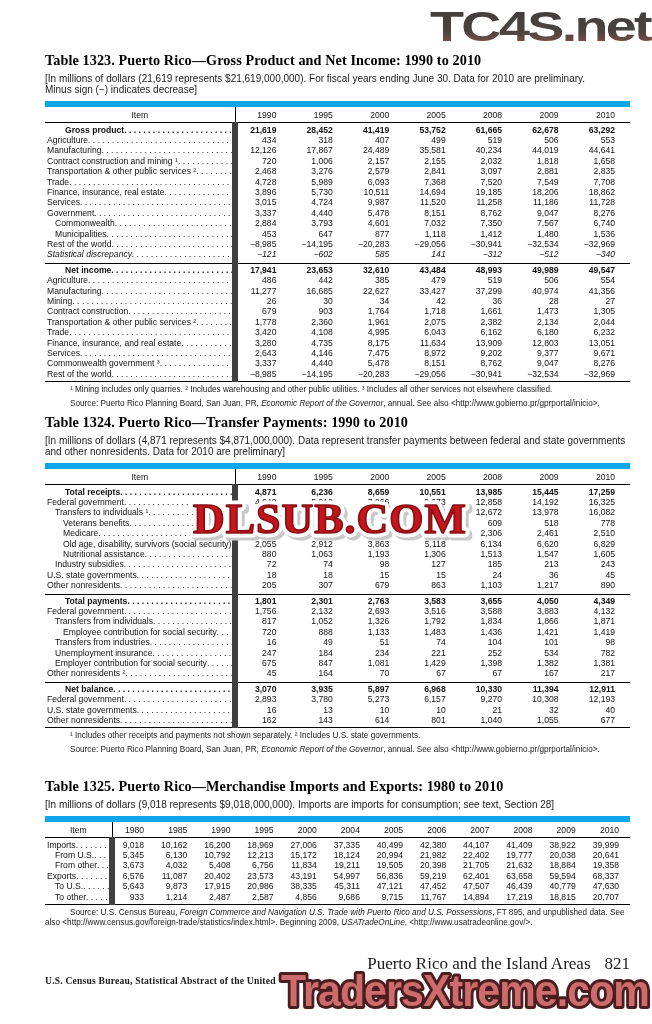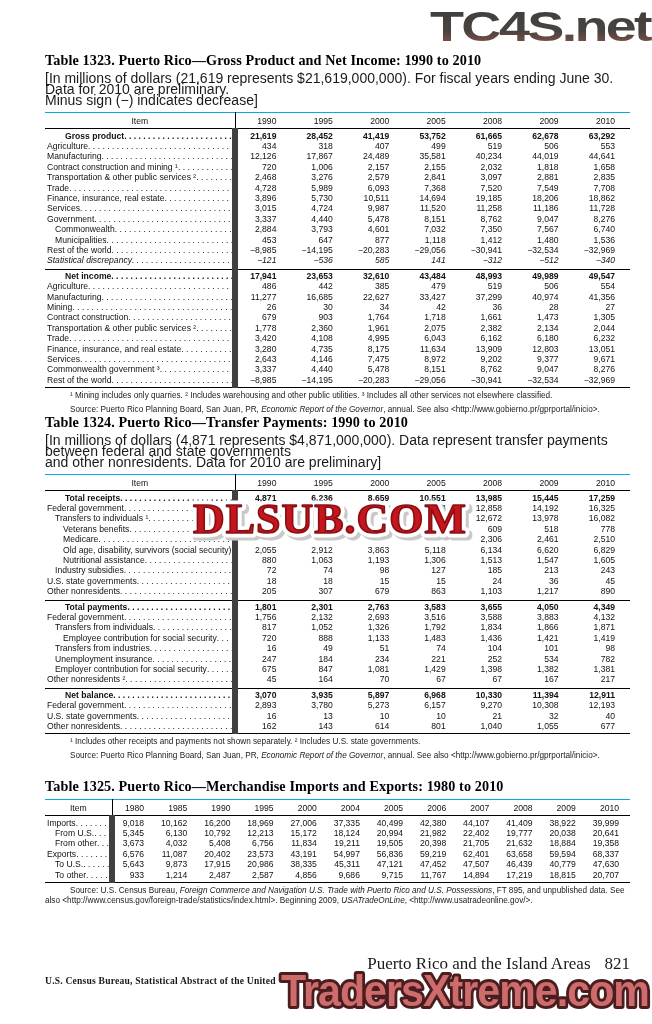--- a/index.html
+++ b/index.html
@@ -5,24 +5,24 @@
   html,body{margin:0;padding:0;}
   body{
     width:652px;height:1024px;background:#ffffff;position:relative;
     font-family:"Liberation Sans",sans-serif;color:#111;overflow:hidden;
   }
   .sec{position:absolute;left:45px;width:585px;}
   h2.ttl{
     font-family:"Liberation Serif",serif;font-size:14.2px;font-weight:bold;
     margin:0 0 4px 0;letter-spacing:.1px;color:#000;
   }
-  .note{font-size:14px;line-height:11px;margin:0 0 6px 0;color:#1a1a1a;}
+  .note{font-size:10px;line-height:11px;margin:0 0 6px 0;color:#1a1a1a;}
   table{width:100%;border-collapse:collapse;table-layout:fixed;font-size:8.6px;color:#111;}
   thead th{
-    border-top:1px solid #0ea5e9;border-bottom:1.5px solid #000;
+    border-top:6px solid #0ea5e9;border-bottom:1.5px solid #000;
     font-weight:normal;padding:2.5px 0 2px 0;font-size:8.6px;
   }
   th.item{text-align:center;border-right:1px solid #000;}
   th.num{text-align:right;padding-right:15px;}
   table.t3 th.num{padding-right:11px;margin-left:28px;}
   td{padding:0;line-height:10.4px;vertical-align:bottom;}
   td.item{border-right:6px solid #404040;overflow:hidden;}
   td.num{text-align:right;padding-right:15px;white-space:nowrap;}
   table.t3 td.num{padding-right:11px;}
   tr.bold td{font-weight:bold;}
@@ -263,21 +263,21 @@
           <td class="num">−32,969</td>
         </tr>
         <tr class="italic presec">
           <td class="item">
             <div class="lblwrap li0">
               <span class="lt">Statistical discrepancy</span>
               <span class="ld"></span>
             </div>
           </td>
           <td class="num">−121</td>
-          <td class="num">−536</td>
+          <td class="num">−602</td>
           <td class="num">585</td>
           <td class="num">141</td>
           <td class="num">−312</td>
           <td class="num">−512</td>
           <td class="num">−340</td>
         </tr>
         <tr class="bold section">
           <td class="item">
             <div class="lblwrap lit">
               <span class="lt">Net income</span>
@@ -806,20 +806,21 @@
           <td class="num">677</td>
         </tr>
       </tbody>
     </table>
   <p class="fn">¹ Includes other receipts and payments not shown separately. ² Includes U.S. state governments.</p>
   <p class="fn"><span>Source: Puerto Rico Planning Board, San Juan, PR, </span><em>Economic Report of the Governor</em><span>, annual. See also &lt;http://www.gobierno.pr/gprportal/inicio&gt;.</span></p>
 </section>
 
 <section class="sec" style="top:778px">
   <h2 class="ttl">Table 1325. Puerto Rico—Merchandise Imports and Exports: 1980 to 2010</h2>
+  <p class="note"><span>[In millions of dollars (9,018 represents $9,018,000,000). Imports are imports for consumption; see text, Section 28]</span></p>
   <table class="t3">
       <colgroup>
         <col style="width: 67px;">
         <col>
         <col>
         <col>
         <col>
         <col>
         <col>
         <col>

